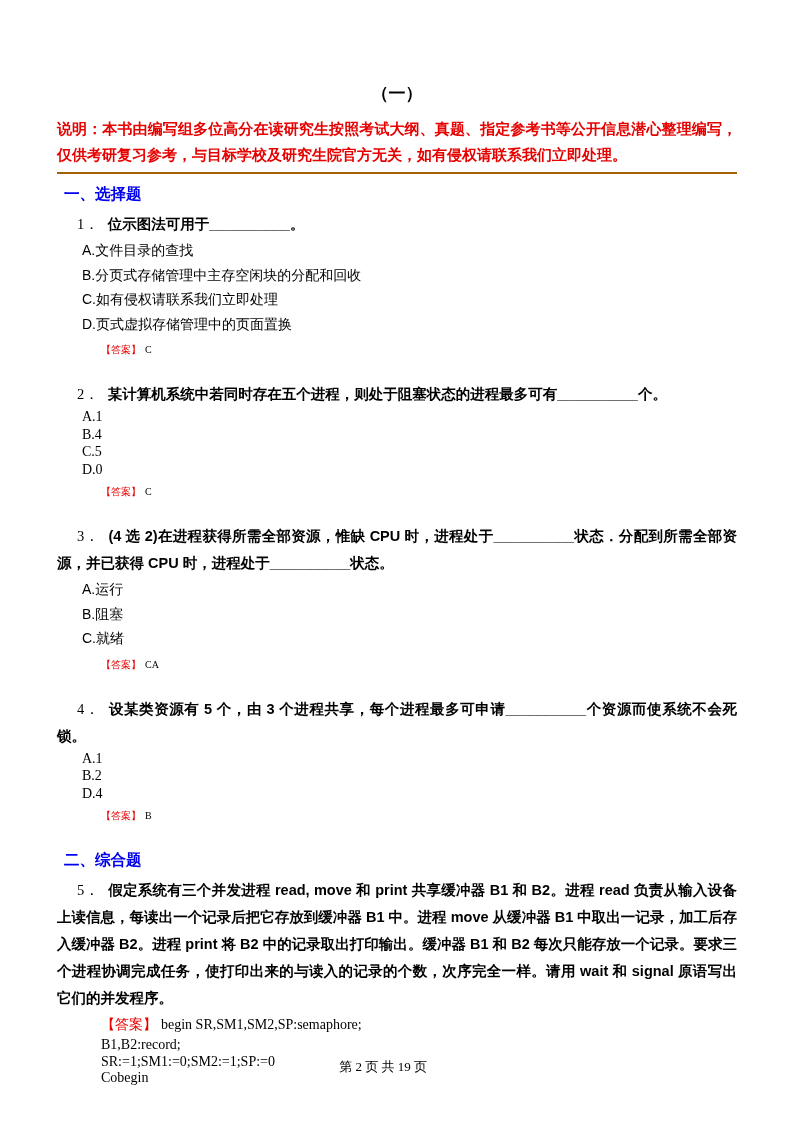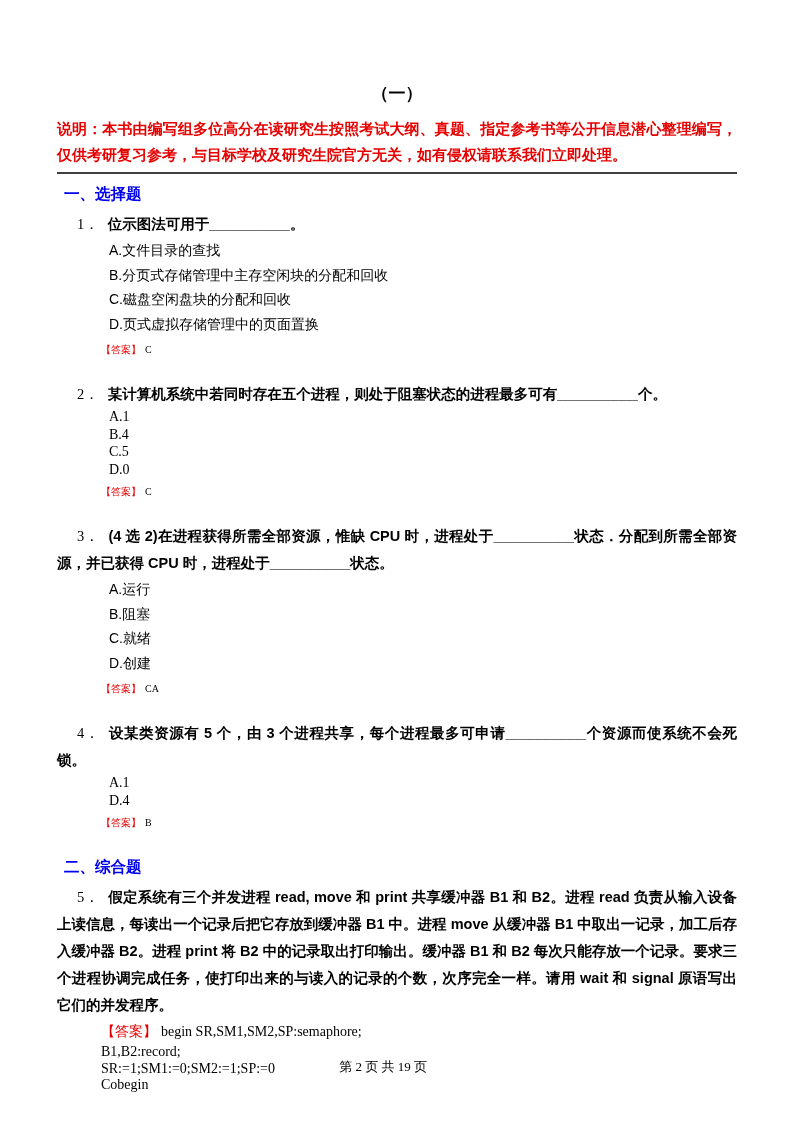--- a/index.html
+++ b/index.html
@@ -23,21 +23,21 @@
   }
 
   .disclaimer {
     margin-top: 12px;
     color: #e60000;
     font-weight: bold;
     font-size: 15px;
     line-height: 26px;
     text-align: justify;
     font-family: "Liberation Sans", "DejaVu Sans", sans-serif;
-    border-bottom: 2px solid #404040;
+    border-bottom: 2px solid #a16207;
     padding-bottom: 4px;
   }
 
   .section-heading {
     color: #0000ee;
     font-weight: bold;
     font-size: 15.5px;
     line-height: 21px;
     margin: 9px 0 0 7px;
     font-family: "Liberation Sans", "DejaVu Sans", sans-serif;
@@ -52,21 +52,21 @@
     text-indent: 20px;
     text-align: justify;
     font-family: "Liberation Sans", "DejaVu Sans", sans-serif;
   }
   .qnum {
     font-weight: normal;
     font-family: "Liberation Serif", "DejaVu Serif", serif;
     margin-right: 9px;
   }
 
-  .options { margin-left: 52px; }
+  .options { margin-left: 25px; }
   .options .option {
     font-size: 14px;
     font-weight: normal;
   }
   .options.cn .option {
     line-height: 24.5px;
     font-family: "Liberation Sans", "DejaVu Sans", sans-serif;
   }
   .options.latin .option {
     line-height: 17.5px;
@@ -118,21 +118,21 @@
 
   <div class="disclaimer">说明：本书由编写组多位高分在读研究生按照考试大纲、真题、指定参考书等公开信息潜心整理编写，仅供考研复习参考，与目标学校及研究生院官方无关，如有侵权请联系我们立即处理。</div>
 
   <div class="section-heading">一、选择题</div>
 
   <div class="question">
     <div class="stem"><span class="qnum">1．</span><span>位示图法可用于__________。</span></div>
     <div class="options cn">
       <div class="option">A.文件目录的查找</div>
       <div class="option">B.分页式存储管理中主存空闲块的分配和回收</div>
-      <div class="option">C.磁盘空闲盘块的分配和回收</div>
+      <div class="option">C.如有侵权请联系我们立即处理</div>
       <div class="option">D.页式虚拟存储管理中的页面置换</div>
     </div>
     <div class="answer-line"><span class="answer-label">【答案】</span><span class="answer-value">C</span></div>
   </div>
 
   <div class="gap-q"></div>
 
   <div class="question">
     <div class="stem"><span class="qnum">2．</span><span>某计算机系统中若同时存在五个进程，则处于阻塞状态的进程最多可有__________个。</span></div>
     <div class="options latin">
@@ -145,31 +145,31 @@
   </div>
 
   <div class="gap-q"></div>
 
   <div class="question">
     <div class="stem"><span class="qnum">3．</span><span>(4 选 2)在进程获得所需全部资源，惟缺 CPU 时，进程处于__________状态．分配到所需全部资源，并已获得 CPU 时，进程处于__________状态。</span></div>
     <div class="options cn">
       <div class="option">A.运行</div>
       <div class="option">B.阻塞</div>
       <div class="option">C.就绪</div>
-      <div class="option">D.创建</div>
     </div>
     <div class="answer-line"><span class="answer-label">【答案】</span><span class="answer-value">CA</span></div>
   </div>
 
   <div class="gap-q"></div>
 
   <div class="question">
     <div class="stem"><span class="qnum">4．</span><span>设某类资源有 5 个，由 3 个进程共享，每个进程最多可申请__________个资源而使系统不会死锁。</span></div>
     <div class="options latin">
       <div class="option">A.1</div>
+      <div class="option">B.2</div>
       <div class="option">D.4</div>
     </div>
     <div class="answer-line"><span class="answer-label">【答案】</span><span class="answer-value">B</span></div>
   </div>
 
   <div class="gap-section"></div>
 
   <div class="section-heading">二、综合题</div>
 
   <div class="question">

